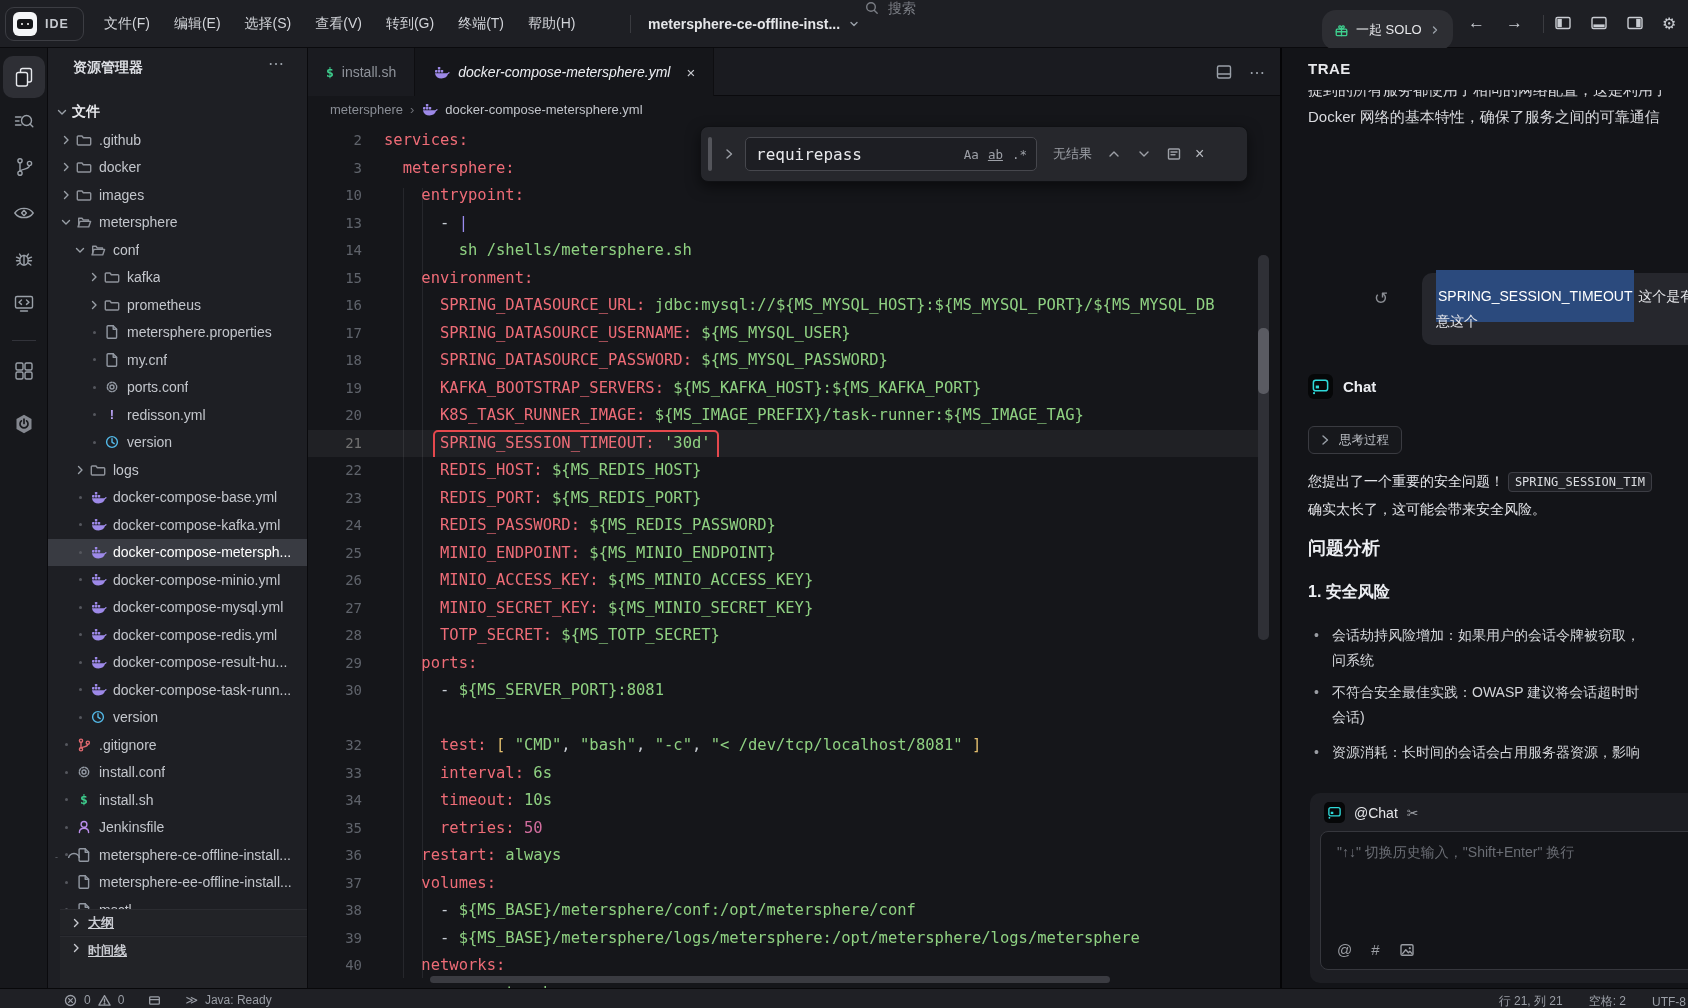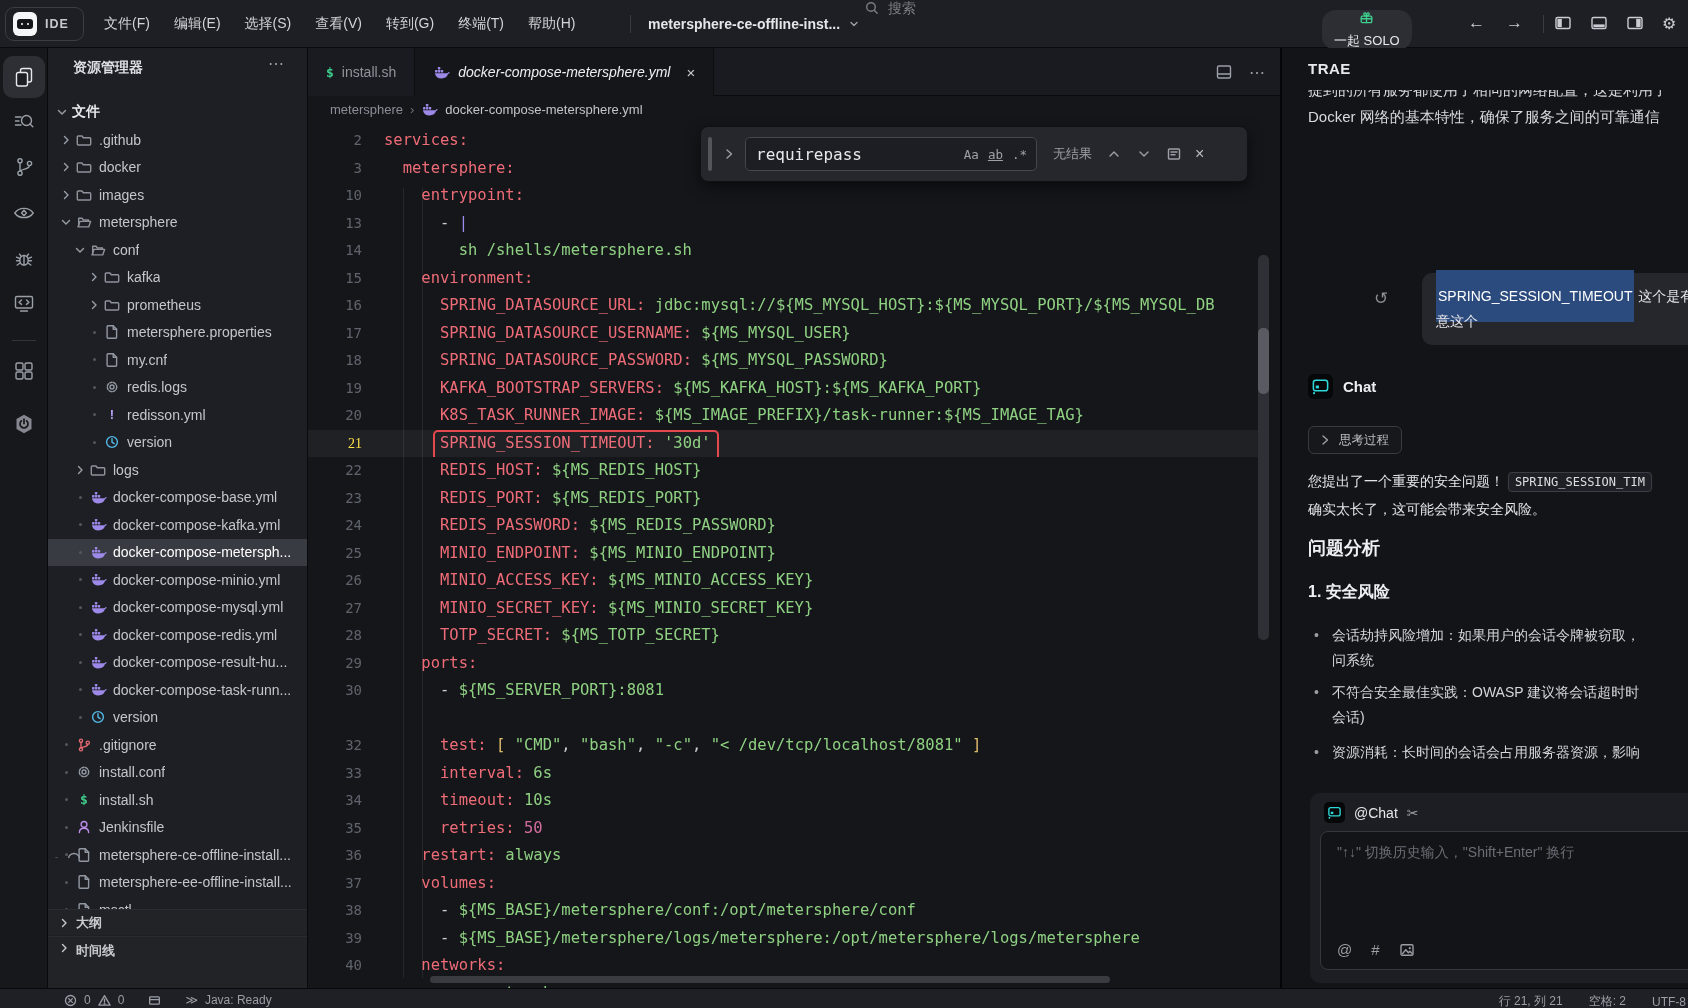--- a/index.html
+++ b/index.html
@@ -16,21 +16,21 @@
   .logo .face{position:absolute;left:4px;top:7px;width:16px;height:10px;background:#141518;border-radius:3px;}
   .logo .face i{position:absolute;top:3.5px;width:2.5px;height:2.5px;border-radius:50%;background:#fff;}
   .logo .face i.e1{left:3.5px}.logo .face i.e2{left:9.5px}
   .logolabel{margin-left:8px;font-size:12.5px;font-weight:bold;letter-spacing:1px;color:#c7cad0;}
   #menus{position:absolute;left:92px;top:0;height:48px;display:flex;align-items:center;}
   .menuitem{padding:0 12px;font-size:14px;color:#d2d4d9;cursor:default;}
   .tdiv{position:absolute;top:15px;width:1px;height:18px;background:#3a3b40;}
   .projsel{position:absolute;left:648px;top:0;height:48px;display:flex;align-items:center;gap:8px;}
   .projname{font-size:14px;font-weight:bold;color:#e5e6e9;}
   .tsearch{position:absolute;left:864px;top:0;height:64px;display:flex;align-items:flex-start;gap:8px;color:#7a7d84;font-size:14px;}
-  .solopill{position:absolute;left:1322px;top:10px;height:40px;padding:0 12px;border-radius:14px;background:#2d2e33;display:flex;align-items:center;gap:7px;font-size:13px;color:#e8e9ec;flex-direction:column;}
+  .solopill{position:absolute;left:1322px;top:10px;height:40px;padding:0 12px;border-radius:14px;background:#2d2e33;display:flex;align-items:center;gap:7px;font-size:13px;color:#e8e9ec;}
   .navarrow{position:absolute;top:13px;font-size:17px;color:#c9ccd2;}
   .tico{position:absolute;top:14px;color:#c9ccd2;}
   .gear{position:absolute;left:1662px;top:14px;font-size:16px;color:#c9ccd2;}
 
   
   .activitybar{position:absolute;left:0;top:48px;width:48px;height:940px;background:#17181c;border-right:1px solid #0a0a0d;}
   .slot{position:absolute;left:3px;width:42px;height:42px;display:flex;align-items:center;justify-content:center;border-radius:10px;color:#9aa0a8;}
   .slot.active{background:#2e2f35;color:#e7e9ed;}
   .adiv{position:absolute;left:12px;width:24px;height:1px;background:#32333a;}
 
@@ -44,21 +44,21 @@
   .sbsection .slabel{margin-left:4px;font-size:14px;font-weight:bold;color:#e8e9ed;}
   #tree{position:absolute;left:0;top:78px;width:100%;}
   .trow{height:27.5px;display:flex;align-items:center;font-size:14px;color:#c3c6cc;position:relative;}
   .trow.selected{background:#393b42;color:#ffffff;}
   .trow .chevbox{width:16px;display:flex;justify-content:center;flex:none;}
   .trow .dot{width:16px;display:flex;justify-content:center;align-items:center;flex:none;}
   .trow .dot i{width:3px;height:3px;border-radius:50%;background:#55575e;}
   .trow .ficon{width:20px;display:flex;justify-content:center;flex:none;margin-right:5px;}
   .trow .flabel{white-space:nowrap;overflow:hidden;}
   .partialrow{position:absolute;left:0;top:797px;width:100%;height:13px;overflow:hidden;}
-  .sbfoot{position:absolute;left:0;width:100%;height:26px;background:#222327;border-top:1px solid #2b2c31;display:flex;align-items:center;}
+  .sbfoot{position:absolute;left:12px;width:100%;height:26px;background:#222327;border-top:1px solid #2b2c31;display:flex;align-items:center;text-decoration:underline;}
   .sbfoot .chev{margin-left:10px}
   .sbfoot span{margin-left:6px;font-size:13px;font-weight:bold;color:#c8cad0;}
   #outline{top:861px;} #timeline{top:888px;height:52px;align-items:flex-start;padding-top:5px;}
 
   
   .editor{position:absolute;left:308px;top:48px;width:972px;height:940px;background:#15161a;overflow:hidden;}
   .tabbar{position:absolute;left:0;top:0;width:100%;height:48px;background:#1a1b20;border-bottom:1px solid #0a0a0d;display:flex;}
   .tab{height:48px;display:flex;align-items:center;padding:0 18px;gap:8px;font-size:14px;color:#8f939b;border-right:1px solid #0e0e11;background:#1a1b20;}
   .tab.active{background:#15161a;color:#eceef2;}
   .tab.active .tlabel{font-style:italic;}
@@ -66,21 +66,21 @@
   .tabicons{position:absolute;right:0;top:0;height:48px;display:flex;align-items:center;gap:16px;padding-right:14px;color:#9aa0a8;}
   .tdots{font-size:16px;letter-spacing:1px;color:#9aa0a8;}
   .breadcrumb{position:absolute;left:0;top:48px;width:100%;height:26px;display:flex;align-items:center;gap:7px;padding-left:22px;font-size:13px;color:#8a8e96;}
   .breadcrumb .bfile{color:#c2c5cb;}
   .bsep{color:#6e7178;}
   .codewrap{position:absolute;left:0;top:0;width:100%;height:100%;}
   .iguide{position:absolute;width:1px;background:#26272c;top:140px;height:790px;}
   .crow{position:absolute;left:0;width:958px;height:27.5px;line-height:27.5px;}
   .crow.cur{background:rgba(255,255,255,0.05);}
   .ln{position:absolute;left:0;width:54px;text-align:right;font-family:"DejaVu Sans Mono",monospace;font-size:14px;color:#5f636b;}
-  .cur .ln{color:#fde047;font-family:Liberation Serif, serif;}
+  .cur .ln{color:#737373;}
   .lc{position:absolute;left:76px;right:0;white-space:pre;overflow:hidden;font-family:"DejaVu Sans Mono",monospace;font-size:15.5px;}
   .ci{color:#abb2bf}.ck{color:#ee6c77}.cs{color:#8fd182}.cd{color:#c8cdd4}.cp{color:#9a8cf0}.cy{color:#e3bf6e}.cnum{color:#d16d9e}
   .rb{border:2px solid #e5484d;border-radius:5px;padding:2px 6px 20px 5px;margin-left:-7px;}
   .vtrack{position:absolute;left:950px;top:76px;width:11px;height:856px;}
   .vhandle{position:absolute;left:0;top:131px;width:11px;height:385px;background:#2f3036;border-radius:5px;}
   .vbright{position:absolute;left:0;top:204px;width:11px;height:66px;background:#5a5b62;border-radius:5px;}
   .hscroll{position:absolute;left:122px;top:928px;width:680px;height:7px;background:#3a3b41;border-radius:4px;}
 
   
   .findwidget{position:absolute;left:392px;top:78px;width:548px;height:56px;background:#26272c;border:1px solid #101114;border-radius:8px;box-shadow:0 5px 14px rgba(0,0,0,.5);display:flex;align-items:center;z-index:5;}
@@ -417,21 +417,21 @@
         <div class="trow" style="padding-left:38px">
     <span class="dot">
             <i></i>
           </span>
           <span class="ficon">
             <svg width="16" height="16" viewBox="0 0 16 16" fill="none" stroke="currentColor" stroke-width="1.4" stroke-linecap="round" stroke-linejoin="round" style="color:#9298a2">
               <circle cx="8" cy="8" r="2"></circle>
               <circle cx="8" cy="8" r="4.7" stroke-dasharray="2.4 1.45"></circle>
             </svg>
           </span>
-    <span class="flabel">redis.logs</span>
+    <span class="flabel">ports.conf</span>
         </div>
         <div class="trow" style="padding-left:38px">
     <span class="dot">
             <i></i>
           </span>
           <span class="ficon">
             <span style="color:#b9a3f5;font-weight:bold;font-size:13px">!</span>
           </span>
     <span class="flabel">redisson.yml</span>
         </div>

